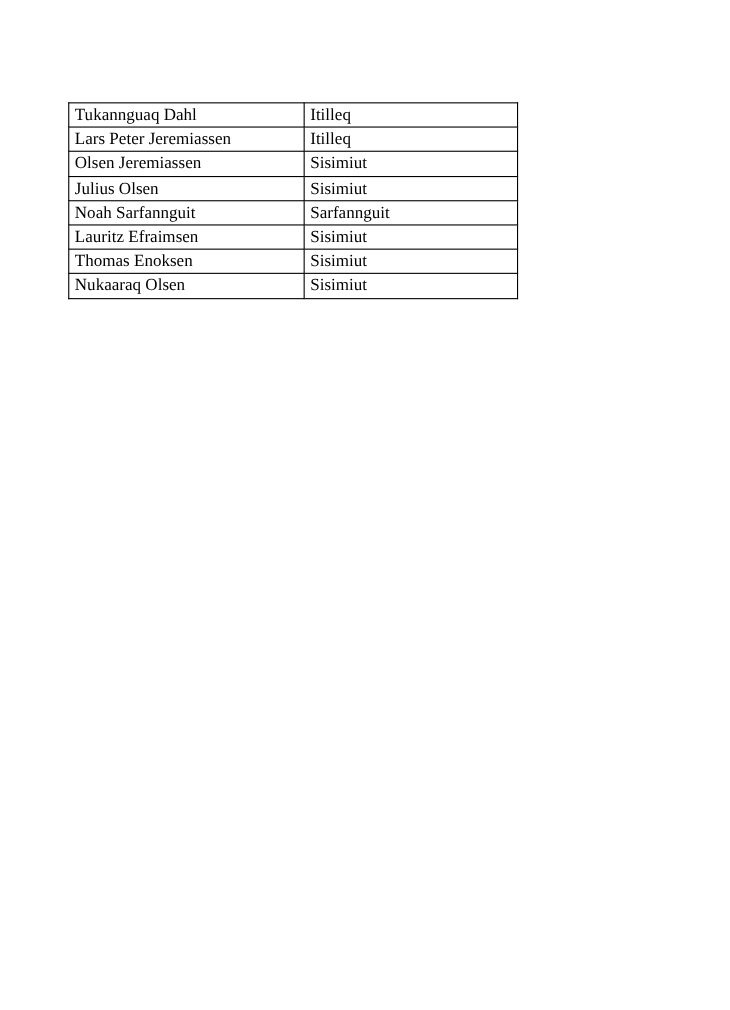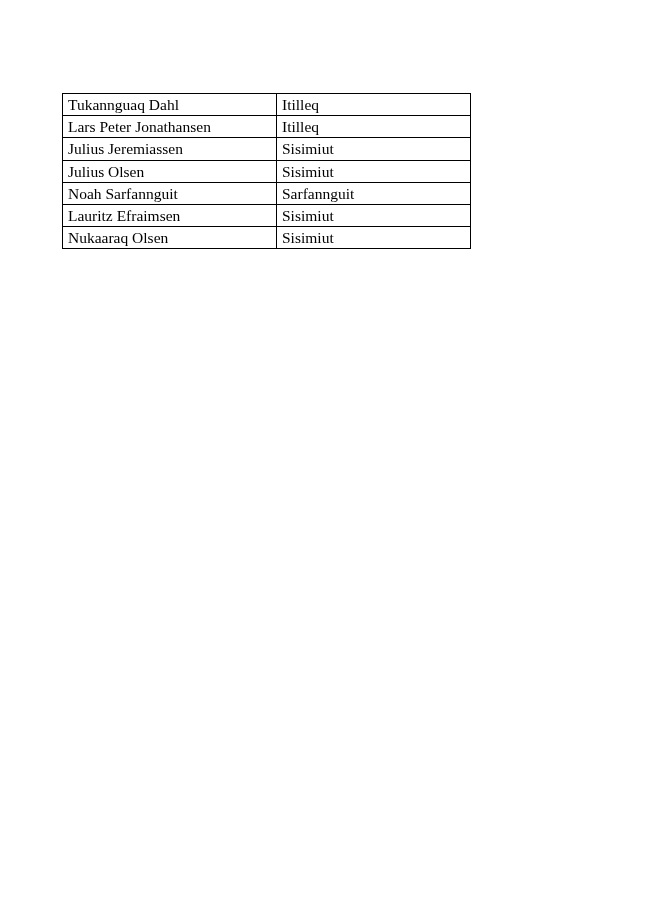--- a/index.html
+++ b/index.html
@@ -50,44 +50,48 @@
       <col class="col-name">
       <col class="col-settlement">
     </colgroup>
     <tbody id="table-body">
   <tr>
     <td class="cell">Tukannguaq Dahl</td>
     <td class="cell">Itilleq</td>
   </tr>
 
   <tr>
-    <td class="cell">Lars Peter Jonathansen</td>
+    <td class="cell">Lars Peter Jeremiassen</td>
     <td class="cell">Itilleq</td>
   </tr>
 
   <tr>
-    <td class="cell">Julius Jeremiassen</td>
+    <td class="cell">Olsen Jeremiassen</td>
     <td class="cell">Sisimiut</td>
   </tr>
 
   <tr>
     <td class="cell">Julius Olsen</td>
     <td class="cell">Sisimiut</td>
   </tr>
 
   <tr>
     <td class="cell">Noah Sarfannguit</td>
     <td class="cell">Sarfannguit</td>
   </tr>
 
   <tr>
     <td class="cell">Lauritz Efraimsen</td>
     <td class="cell">Sisimiut</td>
   </tr>
 
+  <tr>
+    <td class="cell">Thomas Enoksen</td>
+    <td class="cell">Sisimiut</td>
+  </tr>
 
   <tr>
     <td class="cell">Nukaaraq Olsen</td>
     <td class="cell">Sisimiut</td>
   </tr>
 </tbody>
   </table>
 </div>
 
 </body></html>

